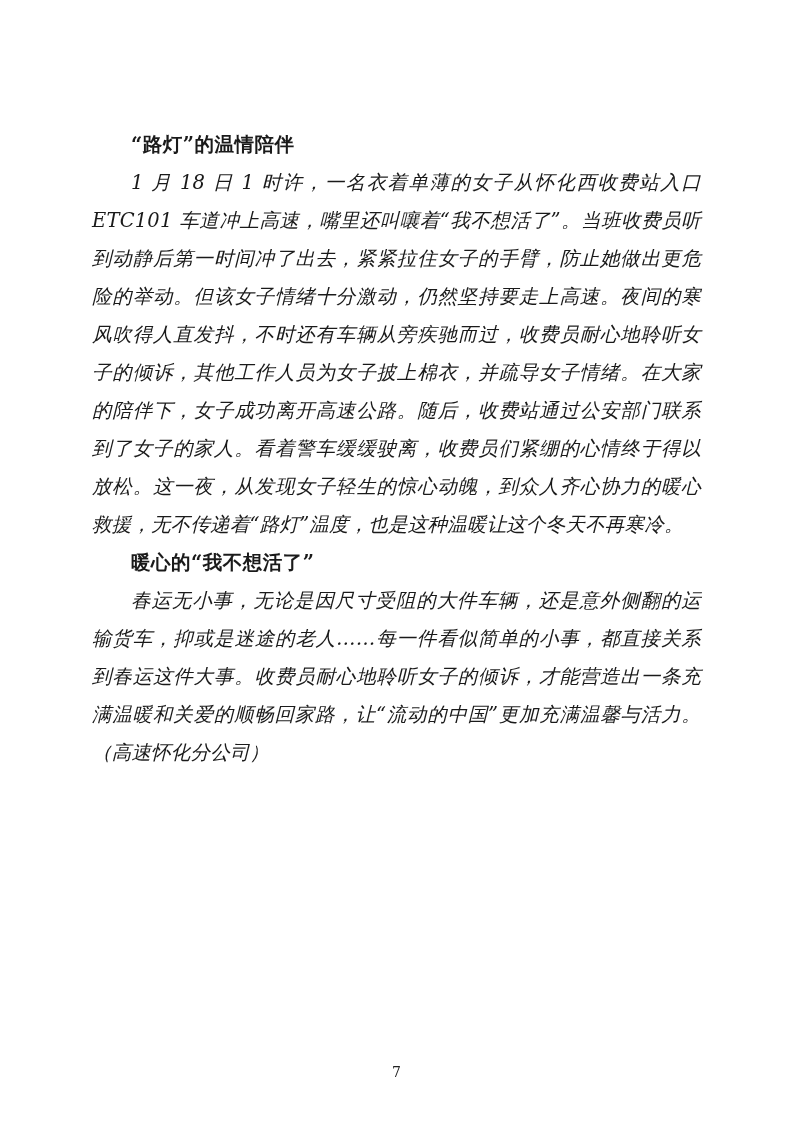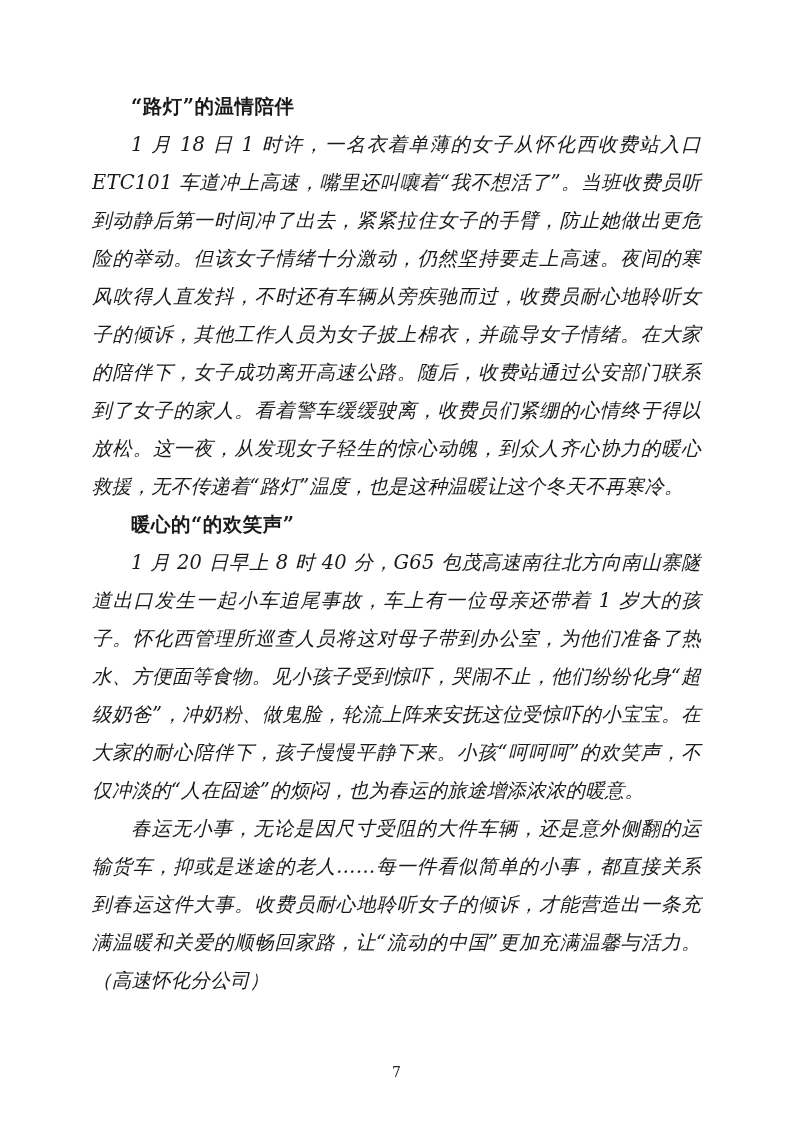--- a/index.html
+++ b/index.html
@@ -22,20 +22,21 @@
     box-sizing: border-box;
     padding: 88px 92px 60px 92px;
     background: #ffffff;
   }
   .doc-body {
     font-size: 19.5px;
     line-height: 38px;
     text-align: justify;
     text-justify: inter-ideograph;
     letter-spacing: 0.2px;
+    margin-top: 38px;
   }
   h2.heading {
     font-size: 19.5px;
     line-height: 38px;
     font-weight: bold;
     margin: 0 0 0 0;
     text-indent: 2em;
     letter-spacing: 0.5px;
   }
   p.para {
@@ -54,18 +55,17 @@
     color: #222;
   }
 </style>
 </head>
 <body>
 
 <div class="page">
   <div class="doc-body">
     <h2 class="heading">“路灯”的温情陪伴</h2>
     <p class="para">1 月 18 日 1 时许，一名衣着单薄的女子从怀化西收费站入口 ETC101 车道冲上高速，嘴里还叫嚷着“我不想活了”。当班收费员听到动静后第一时间冲了出去，紧紧拉住女子的手臂，防止她做出更危险的举动。但该女子情绪十分激动，仍然坚持要走上高速。夜间的寒风吹得人直发抖，不时还有车辆从旁疾驰而过，收费员耐心地聆听女子的倾诉，其他工作人员为女子披上棉衣，并疏导女子情绪。在大家的陪伴下，女子成功离开高速公路。随后，收费站通过公安部门联系到了女子的家人。看着警车缓缓驶离，收费员们紧绷的心情终于得以放松。这一夜，从发现女子轻生的惊心动魄，到众人齐心协力的暖心救援，无不传递着“路灯”温度，也是这种温暖让这个冬天不再寒冷。</p>
-    <h2 class="heading">暖心的“的欢笑声”</h2>
-    <p class="para">1 月 20 日早上 8 时 40 分，G65 包茂高速南往北方向南山寨隧道出口发生一起小车追尾事故，车上有一位母亲还带着 1 岁大的孩子。怀化西管理所巡查人员将这对母子带到办公室，为他们准备了热水、方便面等食物。见小孩子受到惊吓，哭闹不止，他们纷纷化身“超级奶爸”，冲奶粉、做鬼脸，轮流上阵来安抚这位受惊吓的小宝宝。在大家的耐心陪伴下，孩子慢慢平静下来。小孩“呵呵呵”的欢笑声，不仅冲淡的“人在囧途”的烦闷，也为春运的旅途增添浓浓的暖意。</p>
+    <h2 class="heading">暖心的“我不想活了”</h2>
     <p class="para">春运无小事，无论是因尺寸受阻的大件车辆，还是意外侧翻的运输货车，抑或是迷途的老人……每一件看似简单的小事，都直接关系到春运这件大事。收费员耐心地聆听女子的倾诉，才能营造出一条充满温暖和关爱的顺畅回家路，让“流动的中国”更加充满温馨与活力。（高速怀化分公司）</p>
   </div>
   <div class="page-number">7</div>
 </div>
 
 </body></html>

